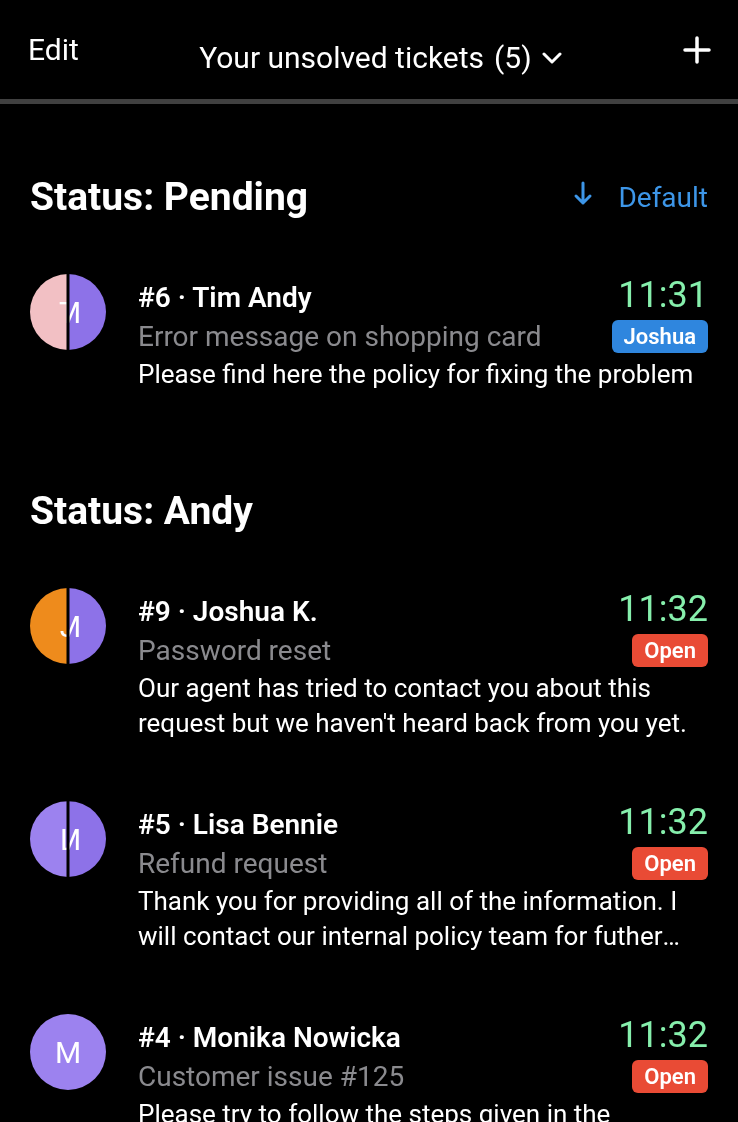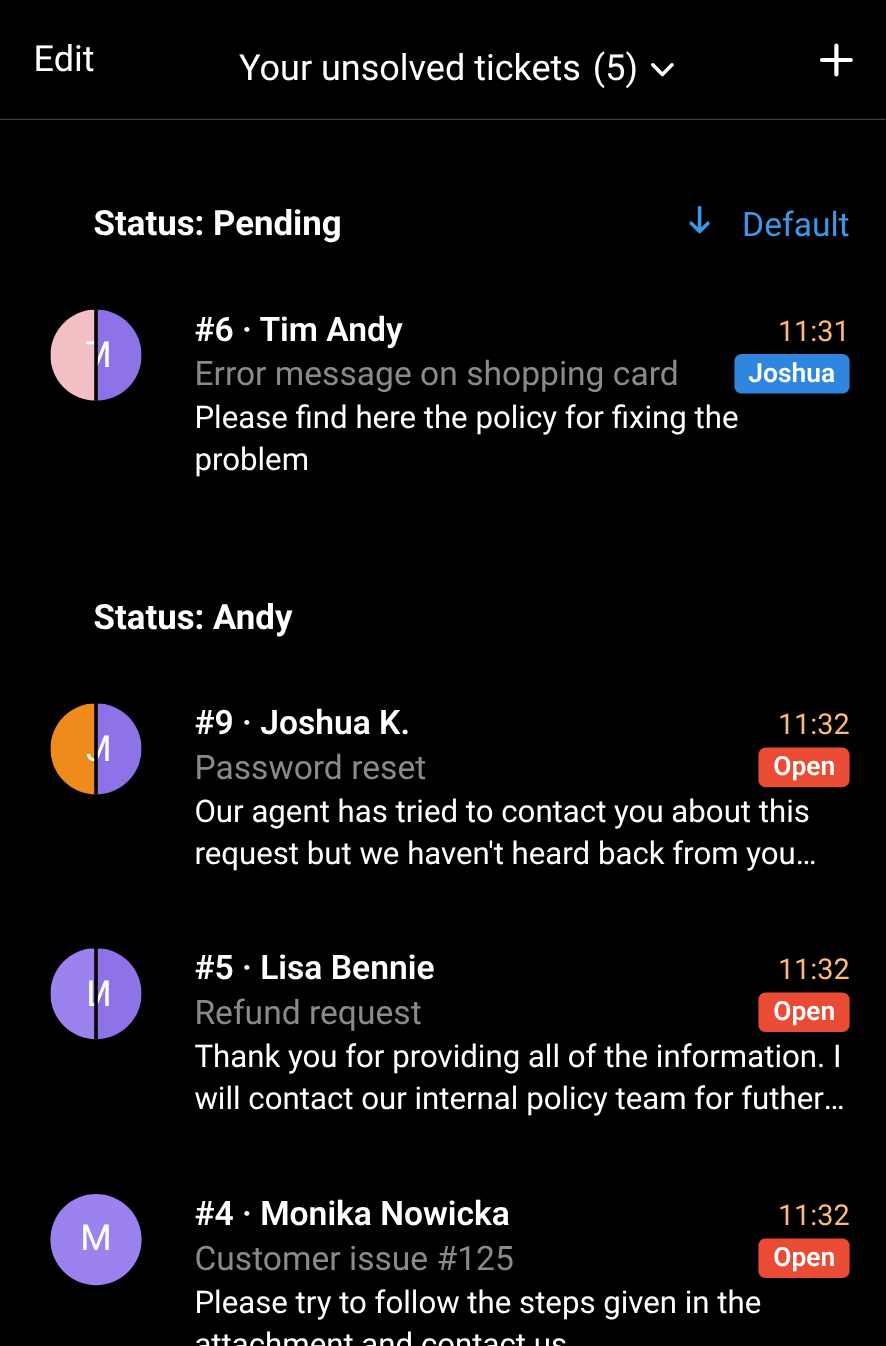--- a/index.html
+++ b/index.html
@@ -9,21 +9,21 @@
     background: #000;
     color: #fff;
     font-family: -apple-system, BlinkMacSystemFont, "Segoe UI", Roboto, sans-serif;
     overflow: hidden;
   }
   .header {
     display: flex;
     align-items: center;
     justify-content: space-between;
     padding: 24px 26px 24px 28px;
-    border-bottom: 1px solid #404040;
+    border-bottom: 5px solid #404040;
   }
   .edit-btn {
     color: #fff;
     font-size: 30px;
     font-weight: 400;
   }
   .header-title-wrap {
     display: flex;
     align-items: center;
     gap: 10px;
@@ -38,40 +38,38 @@
 
   .section-header {
     display: flex;
     align-items: center;
     justify-content: space-between;
     padding: 0 30px;
     margin-top: 70px;
   }
   .section-header.second { margin-top: 96px; }
   .section-title {
-    font-size: 29px;
+    font-size: 39px;
     font-weight: 700;
     color: #fff;
-    margin-left: 48px;
   }
   .sort-wrap {
     display: flex;
     align-items: flex-start;
     gap: 24px;
   }
   .sort-label { color: #3d96e8; font-size: 28px; }
   .arrow-down-icon svg { display: block; }
 
   .ticket-list { margin-top: 54px; }
   .ticket-item {
     display: flex;
     padding: 0 30px;
-    gap: 44px;
+    gap: 32px;
     margin-bottom: 60px;
-    margin-left: 12px;
   }
   .avatar-group {
     position: relative;
     width: 76px;
     height: 76px;
     flex-shrink: 0;
   }
   .avatar {
     position: absolute;
     width: 76px;
@@ -106,21 +104,21 @@
   .ticket-row1 {
     display: flex;
     justify-content: space-between;
     align-items: baseline;
   }
   .ticket-id-name {
     font-size: 28px;
     font-weight: 600;
     color: #fff;
   }
-  .ticket-time { font-size: 24px; color: #fdba74; }
+  .ticket-time { font-size: 36px; color: #86efac; }
   .ticket-row2 {
     display: flex;
     justify-content: space-between;
     align-items: center;
     margin-top: 4px;
     gap: 12px;
   }
   .ticket-subject {
     font-size: 28px;
     color: #8a8a8e;

